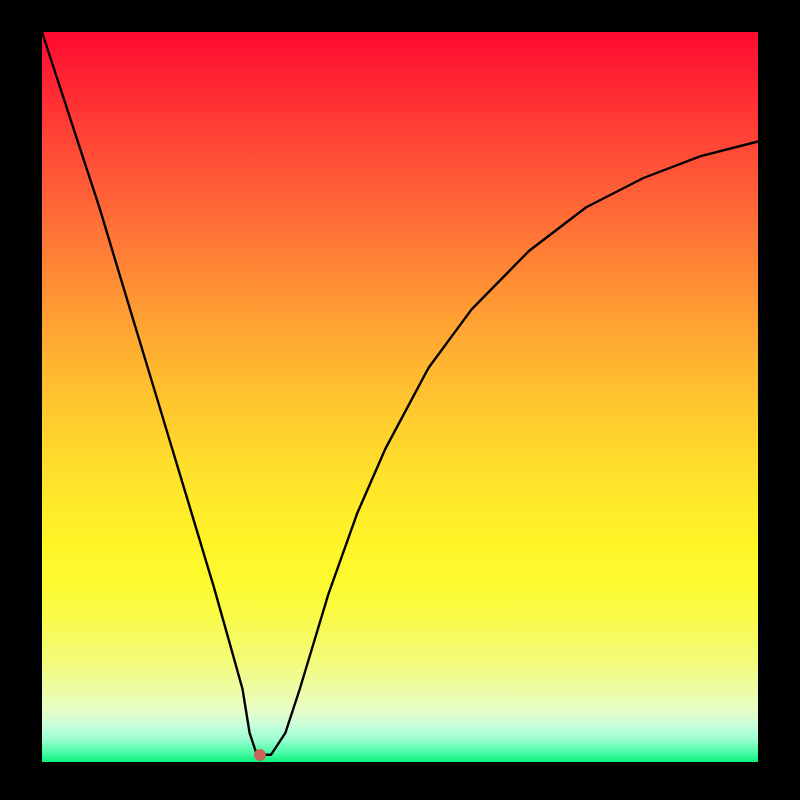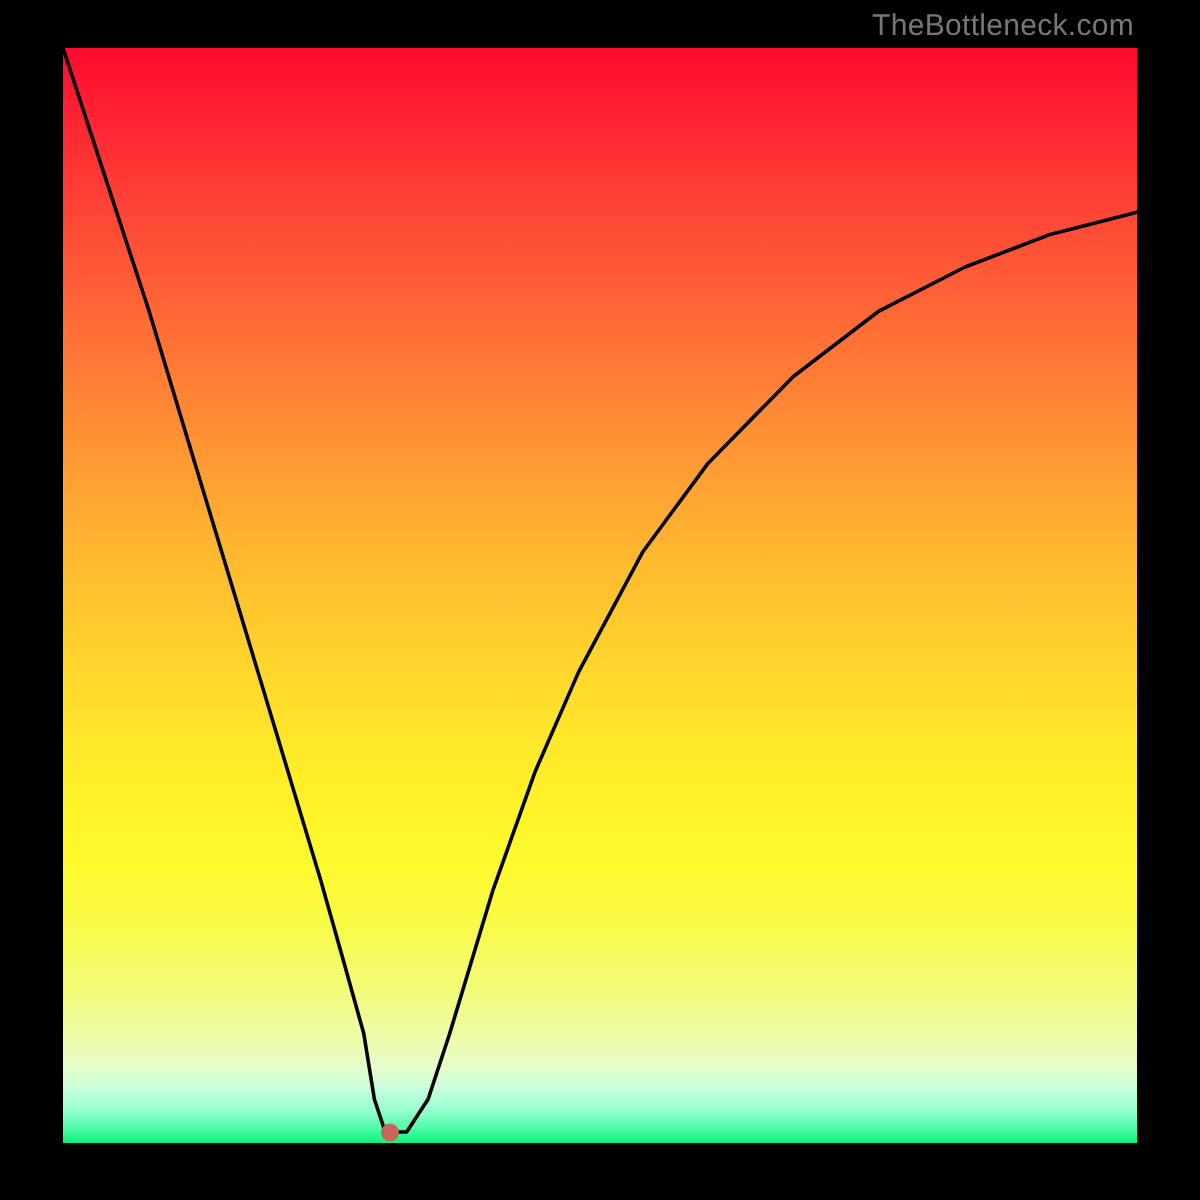--- a/index.html
+++ b/index.html
@@ -81,14 +81,13 @@
 
 <div class="frame">
 
   <div class="plot-area">
     <svg class="curve" viewBox="0 0 716 730" preserveAspectRatio="none">
       <path id="curve-path" d="M0.0 0.0 L28.6 87.6 L57.3 175.2 L85.9 270.1 L114.6 365.0 L143.2 459.9 L171.8 554.8 L186.2 605.9 L200.5 657.0 L207.6 700.8 L214.8 722.7 L222.0 722.7 L229.1 722.7 L243.4 700.8 L257.8 657.0 L286.4 562.1 L315.0 481.8 L343.7 416.1 L386.6 335.8 L429.6 277.4 L486.9 219.0 L544.2 175.2 L601.4 146.0 L658.7 124.1 L716.0 109.5" fill="none" stroke="#000" stroke-width="2.4" stroke-linejoin="round" stroke-linecap="round"></path>
     </svg>
     <div id="marker" class="marker" style="left: 218.38px; top: 722.7px;"></div>
   </div>
 
-  <div class="watermark">TheBottleneck.com</div>
 </div>
 
 </body></html>

